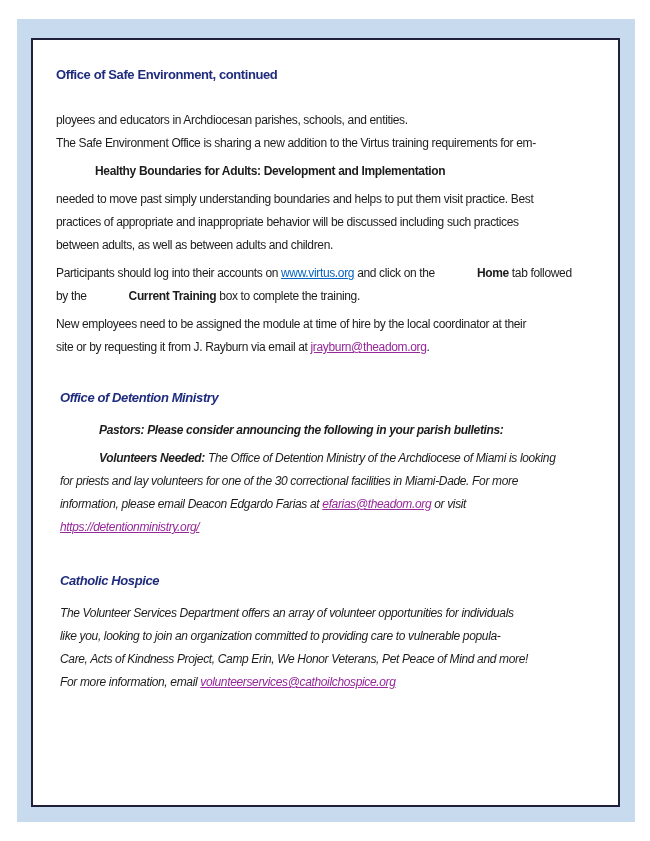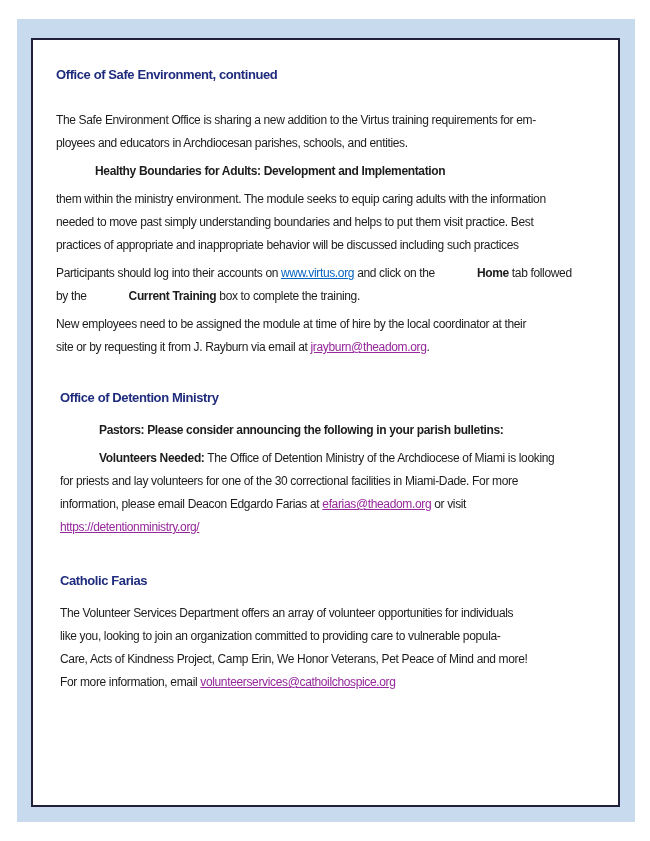--- a/index.html
+++ b/index.html
@@ -30,21 +30,21 @@
     height: 769px;
     box-sizing: border-box;
     background: #ffffff;
     border: 2px solid var(--paper-border-color, #20203a);
     overflow: hidden;
   }
   .content {
     padding: 26px 8px 0 23px;
   }
   .doc-section { }
-  .doc-section.s2, .doc-section.s3 { padding-left: 4px; }
+  .doc-section.s2, .doc-section.s3 { padding-left: 4px; font-style: italic; }
   .section-heading {
     margin: 0 0 25px 0;
     font-size: 13px;
     line-height: 18px;
     font-weight: bold;
     letter-spacing: -0.4px;
     color: var(--heading-color, #1f2c7e);
     white-space: nowrap;
   }
   .s2 .section-heading { margin: 30px 0 12px 0; }
@@ -77,30 +77,30 @@
 <body>
 
 <div class="frame">
   <div class="paper">
     <div class="content">
 
       <div class="doc-section s1">
         <h2 class="section-heading">Office of Safe Environment, continued</h2>
         <div>
             <p class="para">
+              <span class="line"><span>ployees and educators in Archdiocesan parishes, schools, and entities.</span></span>
               <span class="line"><span>The Safe Environment Office is sharing a new addition to the Virtus training requirements for em-</span></span>
-              <span class="line"><span>ployees and educators in Archdiocesan parishes, schools, and entities.</span></span>
             </p>
             <p class="para">
               <span class="line"><span class="b">Healthy Boundaries for Adults: Development and Implementation</span></span>
             </p>
             <p class="para">
-              <span class="line"><span>them within the ministry environment. The module seeks to equip caring adults with the information</span></span>
               <span class="line"><span>needed to move past simply understanding boundaries and helps to put them visit practice. Best</span></span>
               <span class="line"><span>practices of appropriate and inappropriate behavior will be discussed including such practices</span></span>
+              <span class="line"><span>between adults, as well as between adults and children.</span></span>
             </p>
             <p class="para">
               <span class="line"><span>Participants should log into their accounts on </span><a class="lb" href="#">www.virtus.org</a><span> and click on the </span><span class="b">Home</span><span> tab followed</span></span>
               <span class="line"><span>by the </span><span class="b">Current Training</span><span> box to complete the training.</span></span>
             </p>
             <p class="para">
               <span class="line"><span>New employees need to be assigned the module at time of hire by the local coordinator at their</span></span>
               <span class="line"><span>site or by requesting it from J. Rayburn via email at </span><a class="lp" href="#">jrayburn@theadom.org</a><span>.</span></span>
             </p>
           </div>
@@ -115,21 +115,21 @@
             <p class="para">
               <span class="line"><span class="b">Volunteers Needed:</span><span> The Office of Detention Ministry of the Archdiocese of Miami is looking</span></span>
               <span class="line"><span>for priests and lay volunteers for one of the 30 correctional facilities in Miami-Dade. For more</span></span>
               <span class="line"><span>information, please email Deacon Edgardo Farias at </span><a class="lp" href="#">efarias@theadom.org</a><span> or visit</span></span>
               <span class="line"><a class="lp" href="#">https://detentionministry.org/</a></span>
             </p>
           </div>
       </div>
 
       <div class="doc-section s3">
-        <h2 class="section-heading">Catholic Farias</h2>
+        <h2 class="section-heading">Catholic Hospice</h2>
         <div>
             <p class="para">
               <span class="line"><span>The Volunteer Services Department offers an array of volunteer opportunities for individuals</span></span>
               <span class="line"><span>like you, looking to join an organization committed to providing care to vulnerable popula-</span></span>
               <span class="line"><span>Care, Acts of Kindness Project, Camp Erin, We Honor Veterans, Pet Peace of Mind and more!</span></span>
               <span class="line"><span>For more information, email </span><a class="lp" href="#">volunteerservices@cathoilchospice.org</a></span>
             </p>
           </div>
       </div>
 

